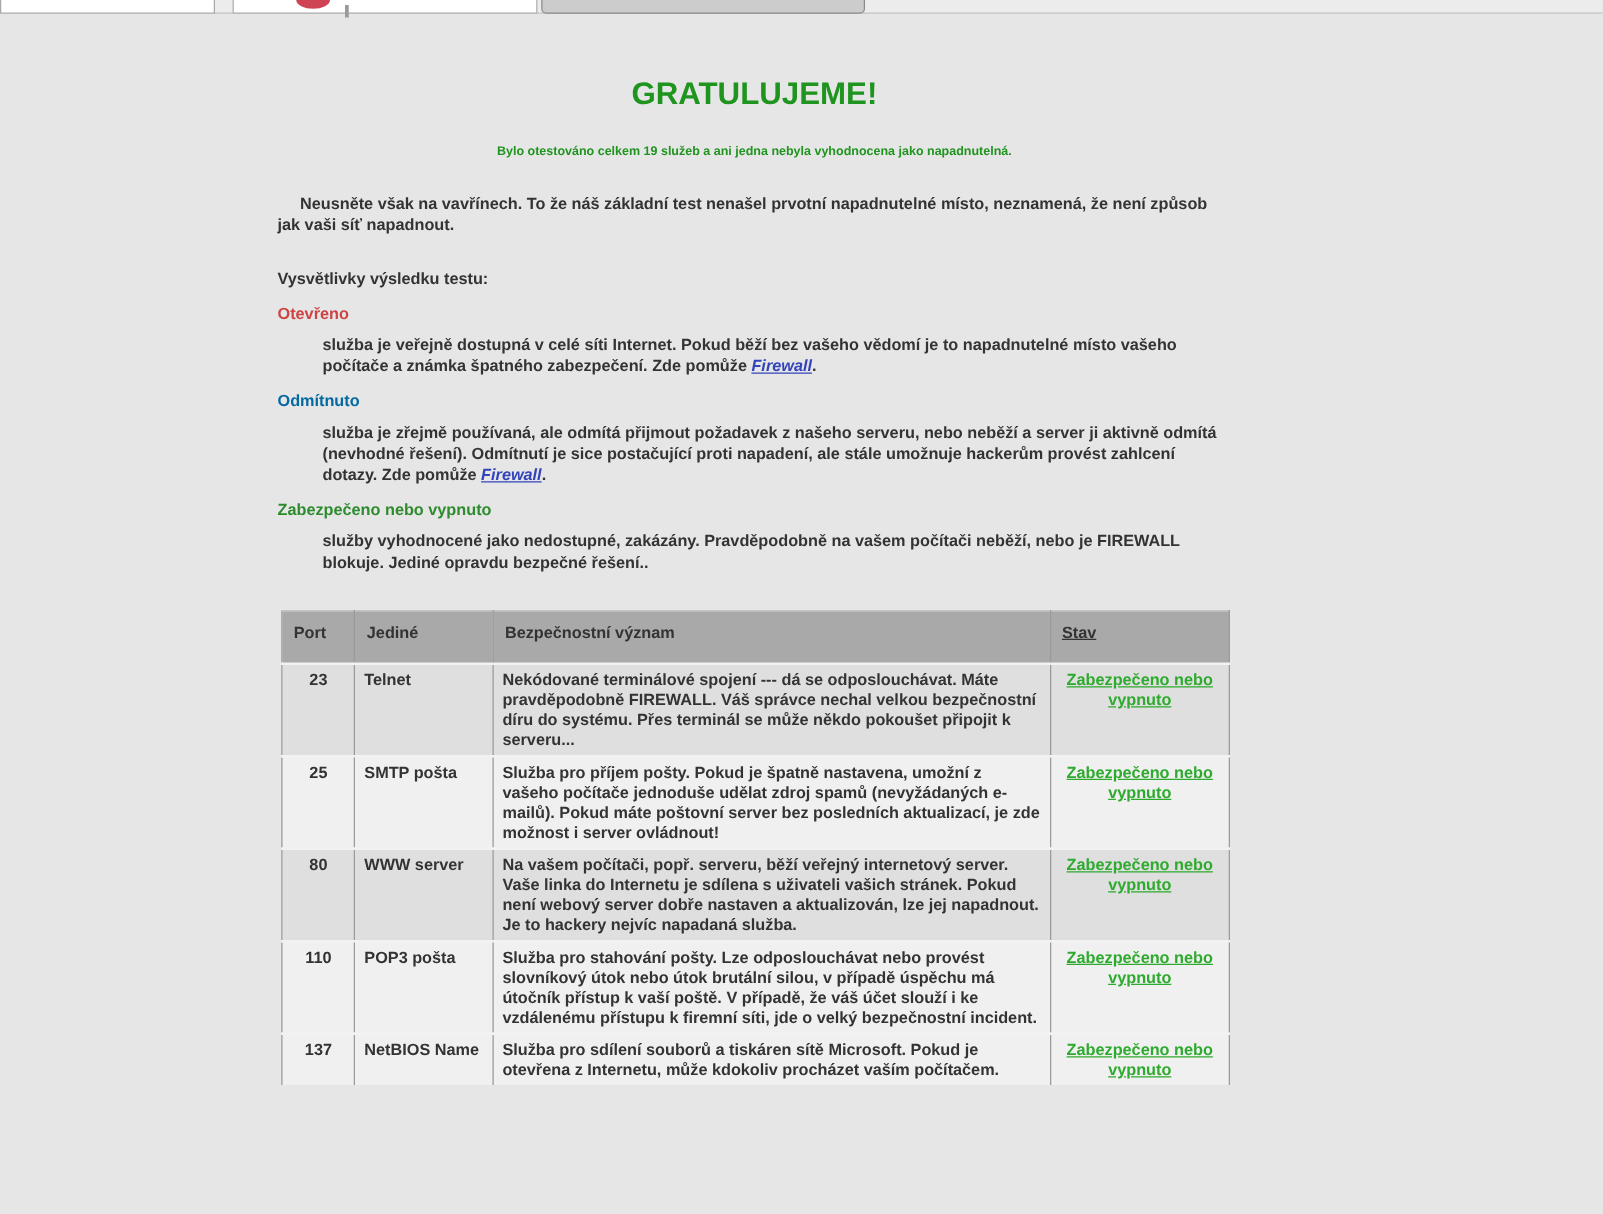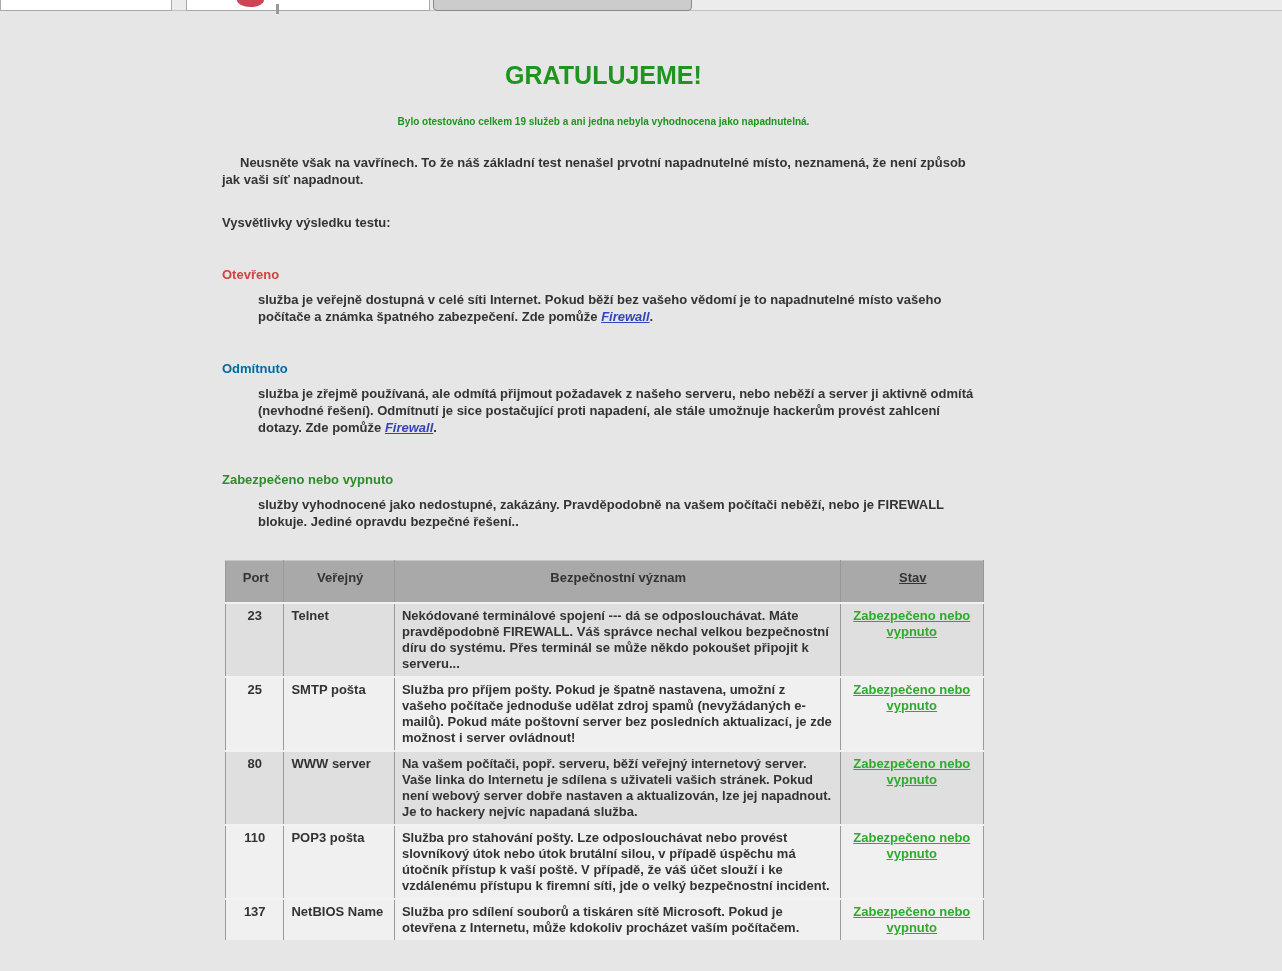--- a/index.html
+++ b/index.html
@@ -65,21 +65,21 @@
     color: #1f941f;
   }
   .intro {
     margin-top: 24px;
     text-indent: 18px;
   }
   .legend-title {
     margin-top: 26px;
   }
   .legend-head {
-    margin-top: 35px;
+    margin-top: 11px;
   }
   .legend-head.open    { color: #cc4444; }
   .legend-head.refused { color: #0369a1; }
   .legend-head.secured { color: #2e8b2e; }
   .legend-body {
     margin: 8px 0 0 36px;
   }
   a.fw-link { color: #3344bb; text-decoration: underline; cursor: pointer; font-style: italic; }
   
   table.results {
@@ -91,21 +91,21 @@
   }
   table.results th, table.results td {
     border-left: 1px solid #9a9a9a;
     border-right: 1px solid #9a9a9a;
     border-top: 2px solid #f2f2f2;
     vertical-align: top;
     padding: 4px 7px;
   }
   table.results th {
     background: #a9a9a9;
-    text-align: center;
+    text-align: left;
     color: #333;
     padding: 9px 7px 16px 9px;
     border-top: 1px solid #c5c5c5;
   }
   table.results .row-light td { background: #f0f0f0; }
   table.results .row-dark  td { background: #dfdfdf; }
   td.col-port { width: 42px; text-align: center; }
   th.col-port { width: 42px; }
   th.col-svc, td.col-svc { width: 95px; }
   th.col-desc, td.col-desc { width: 440px; }
@@ -143,21 +143,21 @@
   <div class="legend-head refused">Odmítnuto</div>
   <p class="legend-body"><span>služba je zřejmě používaná, ale odmítá přijmout požadavek z našeho serveru, nebo neběží a server ji aktivně odmítá (nevhodné řešení). Odmítnutí je sice postačující proti napadení, ale stále umožnuje hackerům provést zahlcení dotazy. Zde pomůže </span><a class="fw-link">Firewall</a><span>.</span></p>
 
   <div class="legend-head secured">Zabezpečeno nebo vypnuto</div>
   <p class="legend-body">služby vyhodnocené jako nedostupné, zakázány. Pravděpodobně na vašem počítači neběží, nebo je FIREWALL blokuje. Jediné opravdu bezpečné řešení..</p>
 
   <table class="results">
     <thead>
       <tr>
         <th class="col-port">Port</th>
-        <th class="col-svc">Veřejný</th>
+        <th class="col-svc">Jediné</th>
         <th class="col-desc">Bezpečnostní význam</th>
         <th class="col-stav">Stav</th>
       </tr>
     </thead>
     <tbody>
       <tr class="row-dark">
         <td class="col-port">23</td>
         <td class="col-svc">Telnet</td>
         <td class="col-desc">Nekódované terminálové spojení --- dá se odposlouchávat. Máte pravděpodobně FIREWALL. Váš správce nechal velkou bezpečnostní díru do systému. Přes terminál se může někdo pokoušet připojit k serveru...</td>
         <td class="col-stav">Zabezpečeno nebo vypnuto</td>

